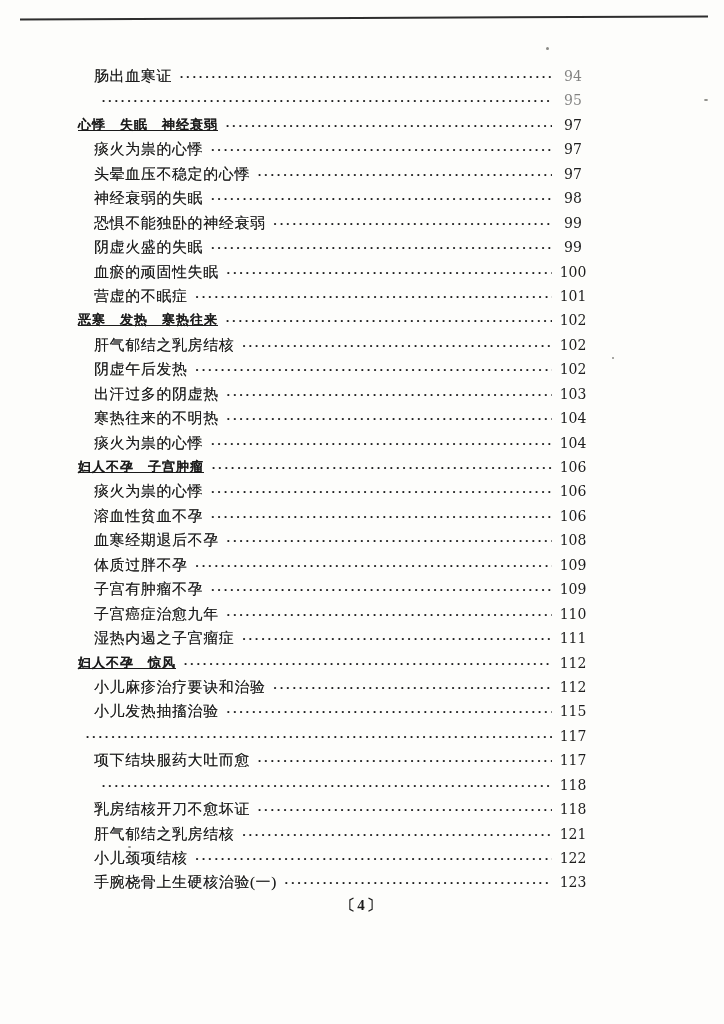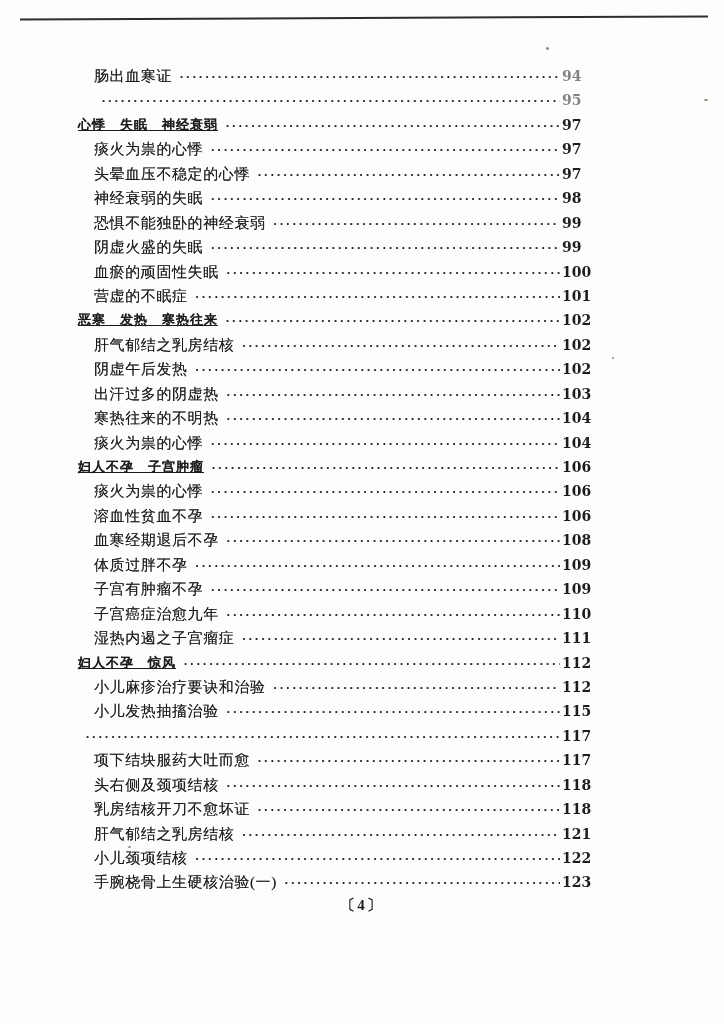--- a/index.html
+++ b/index.html
@@ -16,21 +16,21 @@
   }
   .top-rule{
     position:absolute;
     left:20px;top:17px;
     width:688px;height:2px;
     background:#2e2e2e;
     transform:rotate(-0.25deg);
   }
   .toc{
     position:absolute;
-    left:78px;top:64px;right:124px;
+    left:78px;top:64px;right:132px;
   }
   .row{
     display:flex;
     height:24.45px;
     line-height:24.45px;
     color:#1b1b1b;
   }
   .row .label{
     white-space:nowrap;
     font-size:15px;
@@ -52,24 +52,24 @@
     white-space:nowrap;
     font-size:9px;
     letter-spacing:3.2px;
     color:#1b1b1b;
     align-self:center;
     margin:0 2px 0 8px;
     transform:translateY(1px);
   }
   .pagenum{
     width:38px;
-    text-align:left;
+    text-align:center;
     font-family:"DejaVu Serif", serif;
     font-size:14px;
-    font-weight:700;
+    font-weight:400;
     color:#1d1d1d;
   }
   .row:nth-child(1) .pagenum,
   .row:nth-child(2) .pagenum{opacity:0.55;}
   .footer{
     position:absolute;
     top:896px;left:0;width:100%;
     text-align:center;
     font-size:15px;
     font-weight:700;
@@ -259,21 +259,20 @@
     <span class="pagenum">117</span>
   </div>
 
   <div class="row item">
     <span class="label">项下结块服药大吐而愈</span>
     <span class="dots">••••••••••••••••••••••••••••••••••••••••••••••••••••••••••••••••••••••••••••••••••••••••••</span>
     <span class="pagenum">117</span>
   </div>
 
   <div class="row item">
-    <span class="label">头右侧及颈项结核</span>
     <span class="dots">••••••••••••••••••••••••••••••••••••••••••••••••••••••••••••••••••••••••••••••••••••••••••</span>
     <span class="pagenum">118</span>
   </div>
 
   <div class="row item">
     <span class="label">乳房结核开刀不愈坏证</span>
     <span class="dots">••••••••••••••••••••••••••••••••••••••••••••••••••••••••••••••••••••••••••••••••••••••••••</span>
     <span class="pagenum">118</span>
   </div>
 

